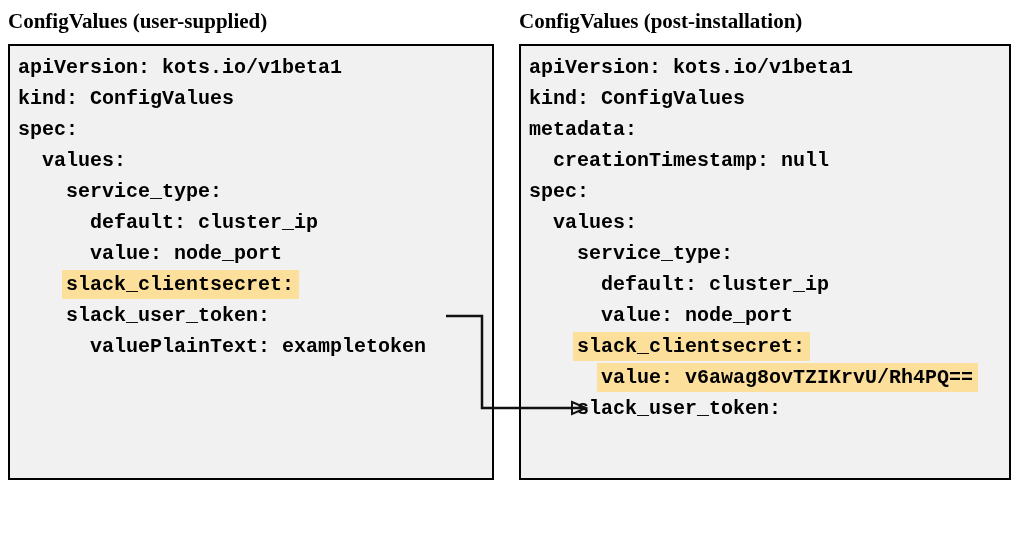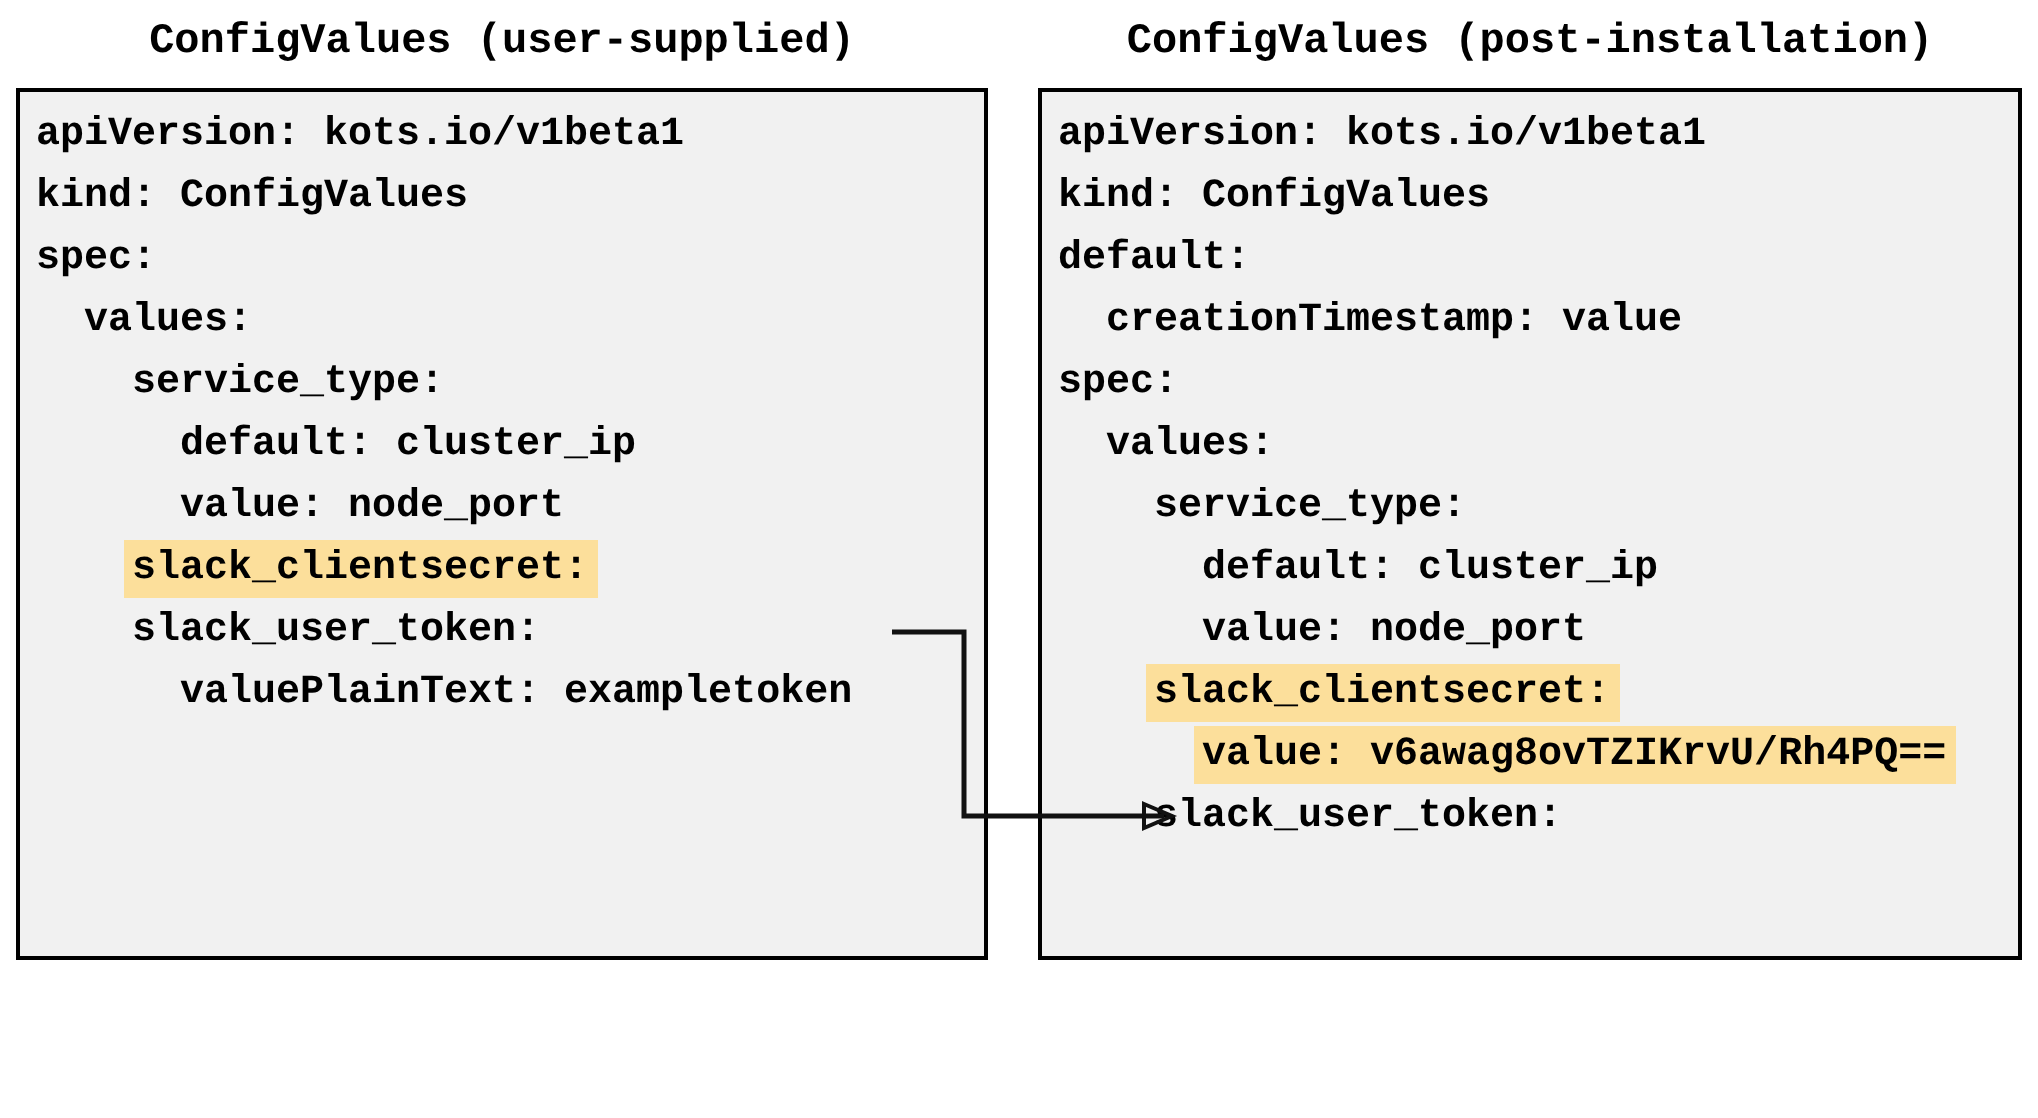--- a/index.html
+++ b/index.html
@@ -13,25 +13,25 @@
   .panel-group {
     position: absolute;
     top: 8px;
   }
   .panel-group.left  { left: 8px;   width: 486px; }
   .panel-group.right { left: 519px; width: 492px; }
   .panel-title {
     font-size: 21px;
     font-weight: bold;
     color: #000;
-    text-align: center;
     line-height: 27px;
     margin-bottom: 9px;
     letter-spacing: 0;
     white-space: nowrap;
+    font-family: Liberation Serif, serif;
   }
   .panel-box {
     height: 436px;
     background: #f1f1f1;
     border: 2px solid #000;
     padding: 6px 6px 0 8px;
   }
   .code { width: 100%; }
   .line {
     height: 31px;
@@ -78,22 +78,22 @@
   </div>
 </section>
 
 <section class="panel-group right">
   <h2 class="panel-title">ConfigValues (post-installation)</h2>
   <div class="panel-box">
     <div class="code">
 
     <div class="line"><span class="ind"></span><span class="txt">apiVersion: kots.io/v1beta1</span></div>
         <div class="line"><span class="ind"></span><span class="txt">kind: ConfigValues</span></div>
-        <div class="line"><span class="ind"></span><span class="txt">default:</span></div>
-        <div class="line"><span class="ind">  </span><span class="txt">creationTimestamp: value</span></div>
+        <div class="line"><span class="ind"></span><span class="txt">metadata:</span></div>
+        <div class="line"><span class="ind">  </span><span class="txt">creationTimestamp: null</span></div>
         <div class="line"><span class="ind"></span><span class="txt">spec:</span></div>
         <div class="line"><span class="ind">  </span><span class="txt">values:</span></div>
         <div class="line"><span class="ind">    </span><span class="txt">service_type:</span></div>
         <div class="line"><span class="ind">      </span><span class="txt">default: cluster_ip</span></div>
         <div class="line"><span class="ind">      </span><span class="txt">value: node_port</span></div>
         <div class="line"><span class="ind">    </span><span class="txt hl">slack_clientsecret:</span></div>
         <div class="line"><span class="ind">      </span><span class="txt hl">value: v6awag8ovTZIKrvU/Rh4PQ==</span></div>
         <div class="line"><span class="ind">    </span><span class="txt">slack_user_token:</span></div>
         <div class="line"><span class="ind">      </span></div>
       </div>

